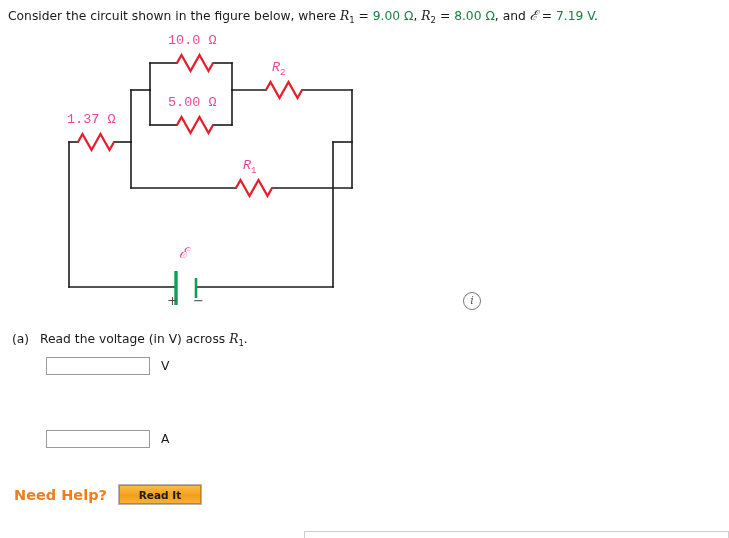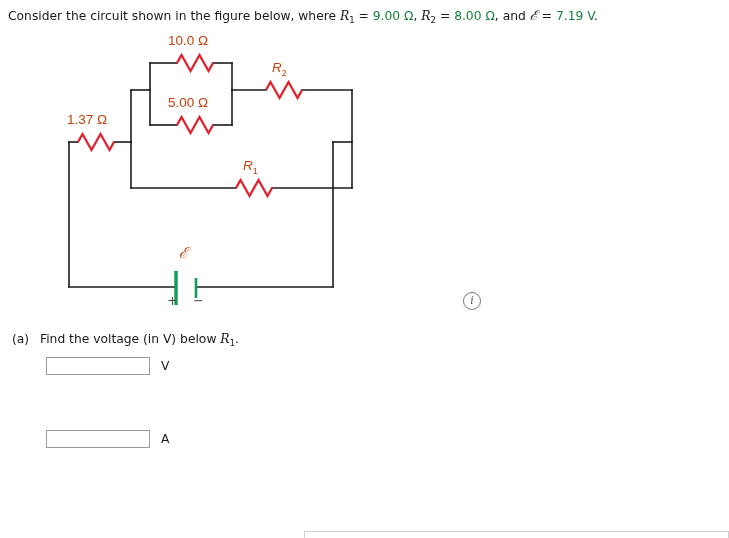--- a/index.html
+++ b/index.html
@@ -50,23 +50,23 @@
     position: absolute;
     left: 0px;
     top: 28px;
     width: 470px;
     height: 290px;
   }
   #figure svg { display: block; }
 
   .fig-label {
     position: absolute;
-    font-family: Liberation Sans, sans-serif;
+    font-family: Liberation Mono, monospace;
     font-size: 13.5px;
-    color: #c2410c;
+    color: #ec4899;
     white-space: nowrap;
   }
   .fig-label .it { font-style: italic; }
   .fig-label sub {
     font-size: 9px;
     vertical-align: -3.5px;
     font-style: normal;
   }
   .sign {
     position: absolute;
@@ -253,28 +253,32 @@
     <div class="sign" style="left:167px; top:265px;">+</div>
 
     <div class="sign" style="left:193px; top:265px;">−</div>
   </div>
 
   <div id="info-icon">
     <span>i</span>
   </div>
 
   <div class="qrow" style="top:331px;">
-    <span class="qlabel">(a)</span><span>Find the voltage (in V) below </span><span class="sym">R</span><sub>1</sub><span>.</span>
+    <span class="qlabel">(a)</span><span>Read the voltage (in V) across </span><span class="sym">R</span><sub>1</sub><span>.</span>
   </div>
   <div class="ansrow" style="top:355px;">
     <input class="ansbox" type="text" value="" style="">
     <span class="unit">V</span>
   </div>
 
   <div class="ansrow" style="top:428px;">
     <input class="ansbox" type="text" value="" style="">
     <span class="unit">A</span>
   </div>
 
+  <div id="needhelp-wrap">
+    <span id="needhelp-label">Need Help?</span>
+    <div id="readit-button">Read It</div>
+  </div>
 
   <div id="bottom-panel"></div>
 
 </div>
 
 </body></html>

